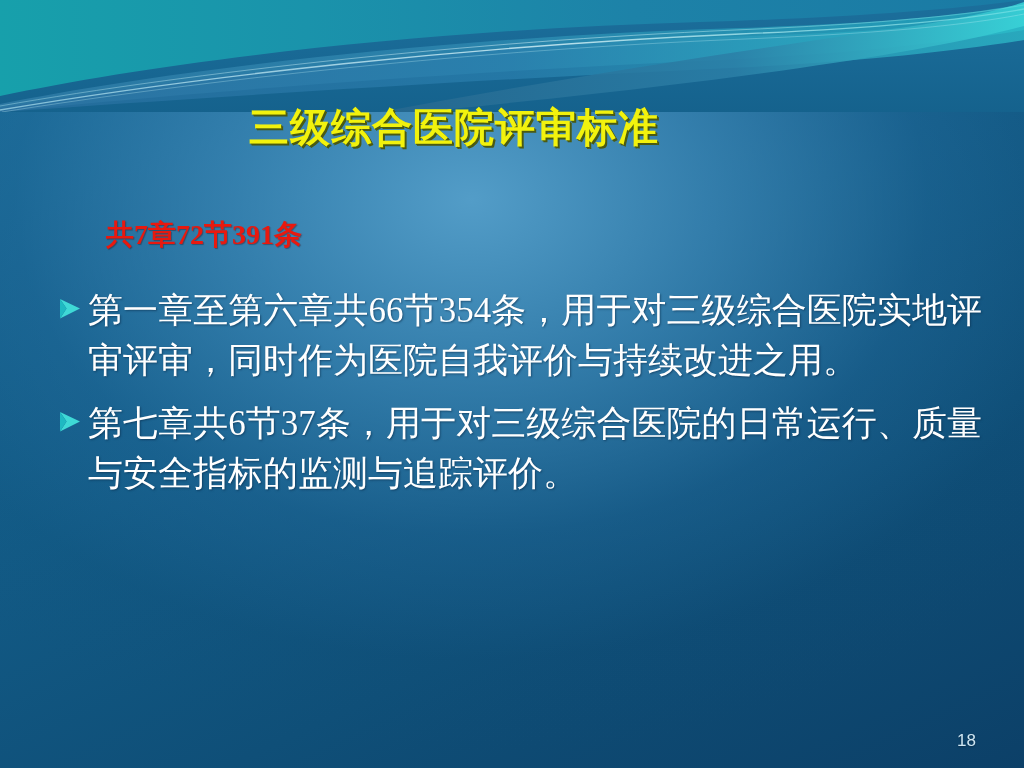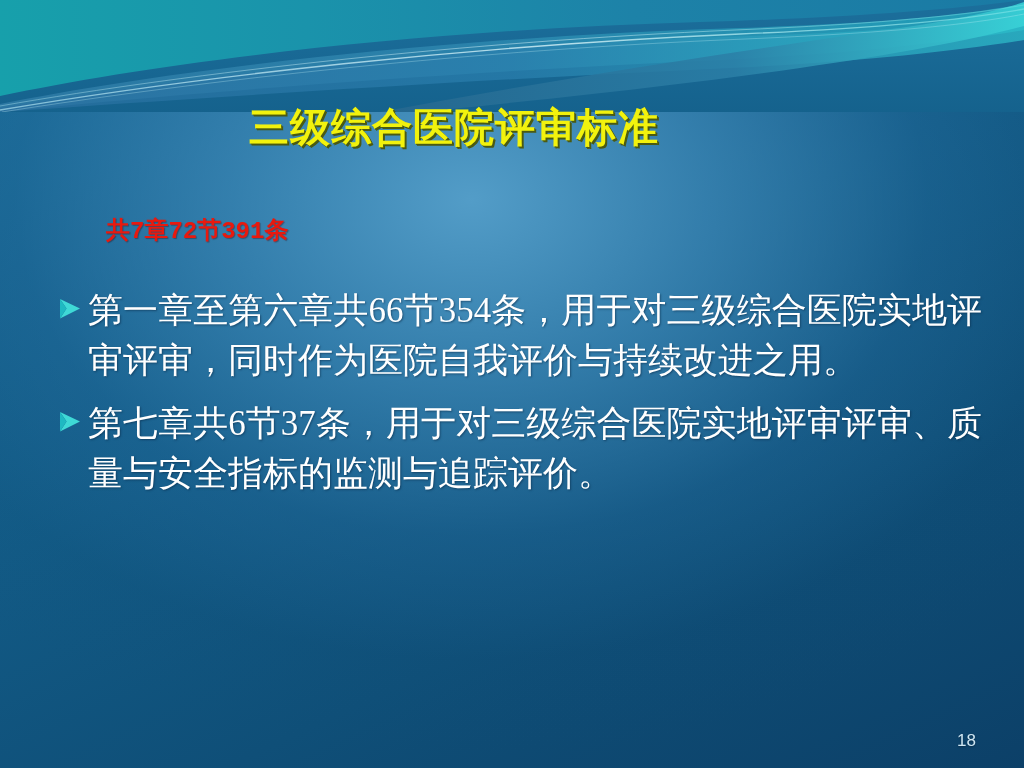--- a/index.html
+++ b/index.html
@@ -46,23 +46,23 @@
     line-height:1.15;
     letter-spacing:1px;
     color:#f2f20d;
     text-shadow: 2px 2px 0 #4a5a12, 1px 1px 0 #4a5a12;
   }
 
   
   .sub-heading {
     position:absolute;
     top:218px; left:106px;
-    font-family:Liberation Mono, monospace;
+    font-family:Liberation Serif, serif;
     font-weight:bold;
-    font-size:24px;
+    font-size:28px;
     line-height:1.2;
     color:#e8190f;
     text-shadow: 1px 1px 1px rgba(60,0,0,0.35);
   }
 
   
   .body-list {
     position:absolute;
     top:286px; left:58px;
     width:924px;
@@ -175,20 +175,20 @@
       <span class="bullet-text">第一章至第六章共66节354条，用于对三级综合医院实地评审评审，同时作为医院自我评价与持续改进之用。</span>
     </div>
 
     <div class="bullet-item">
       <span class="bullet-marker">
         <svg width="24" height="22" viewBox="0 0 24 22" xmlns="http://www.w3.org/2000/svg">
           <path d="M2,1 L22,10.5 L2,20.5 L8.5,10.5 Z" fill="#3fd9d6"></path>
           <path d="M2,1 L8.5,10.5 L2,20.5 Z" fill="#1fb9c2"></path>
         </svg>
       </span>
-      <span class="bullet-text">第七章共6节37条，用于对三级综合医院实地评审评审、质量与安全指标的监测与追踪评价。</span>
+      <span class="bullet-text">第七章共6节37条，用于对三级综合医院的日常运行、质量与安全指标的监测与追踪评价。</span>
     </div>
 
   </div>
 
   <div class="page-number">18</div>
 
 </div>
 
 </body></html>

